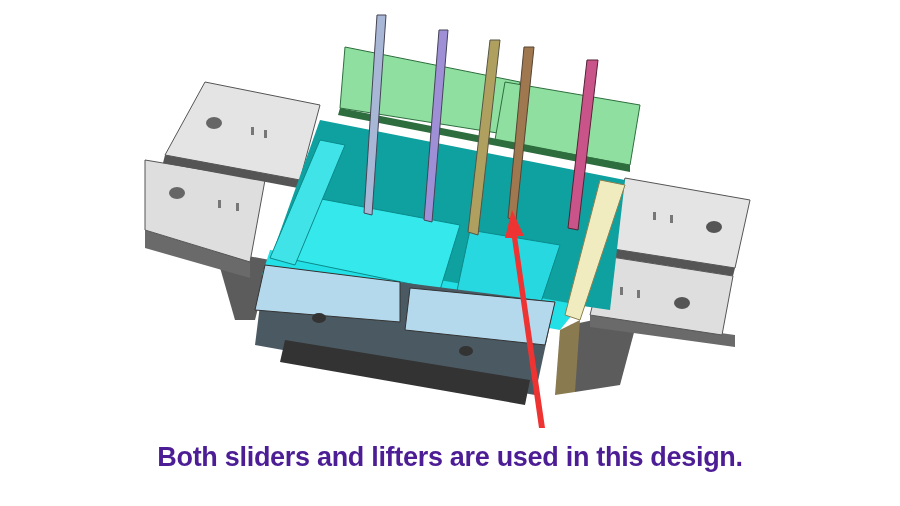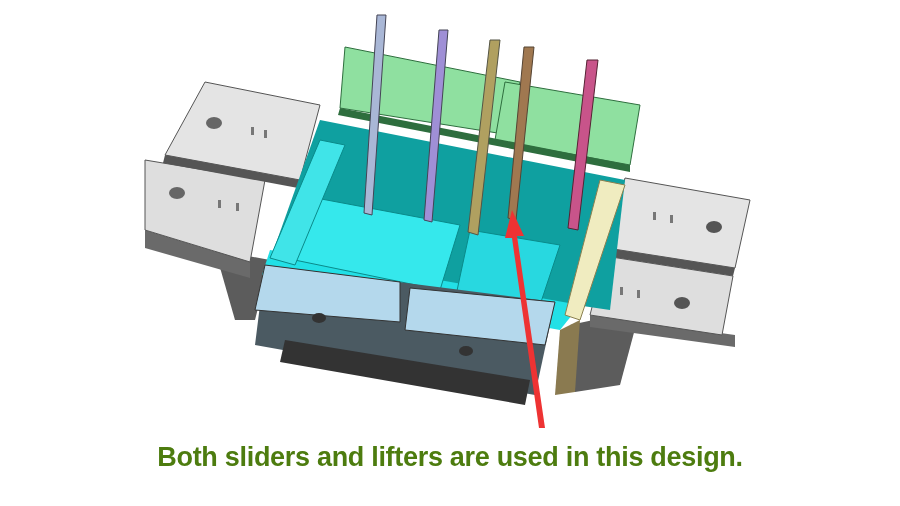--- a/index.html
+++ b/index.html
@@ -71,13 +71,13 @@
     <polygon points="490,40 500,40 478,235 468,232" fill="#b0a060" stroke="#554" stroke-width="1"></polygon>
     <polygon points="524,47 534,47 516,220 508,218" fill="#a07850" stroke="#543" stroke-width="1"></polygon>
     <polygon points="587,60 598,60 578,230 568,228" fill="#c8548a" stroke="#523" stroke-width="1"></polygon>
   </g>
 
   <g>
     <polygon points="512,210 524,236 517,236 545,428 539,428 512,238 505,238" fill="#ee3333"></polygon>
   </g>
 </svg>
 
-<div class="caption" style="color:#4d7c0f;">Both sliders and lifters are used in this design.</div>
+<div class="caption" style="color:#4c1d95;">Both sliders and lifters are used in this design.</div>
 
 </body></html>

